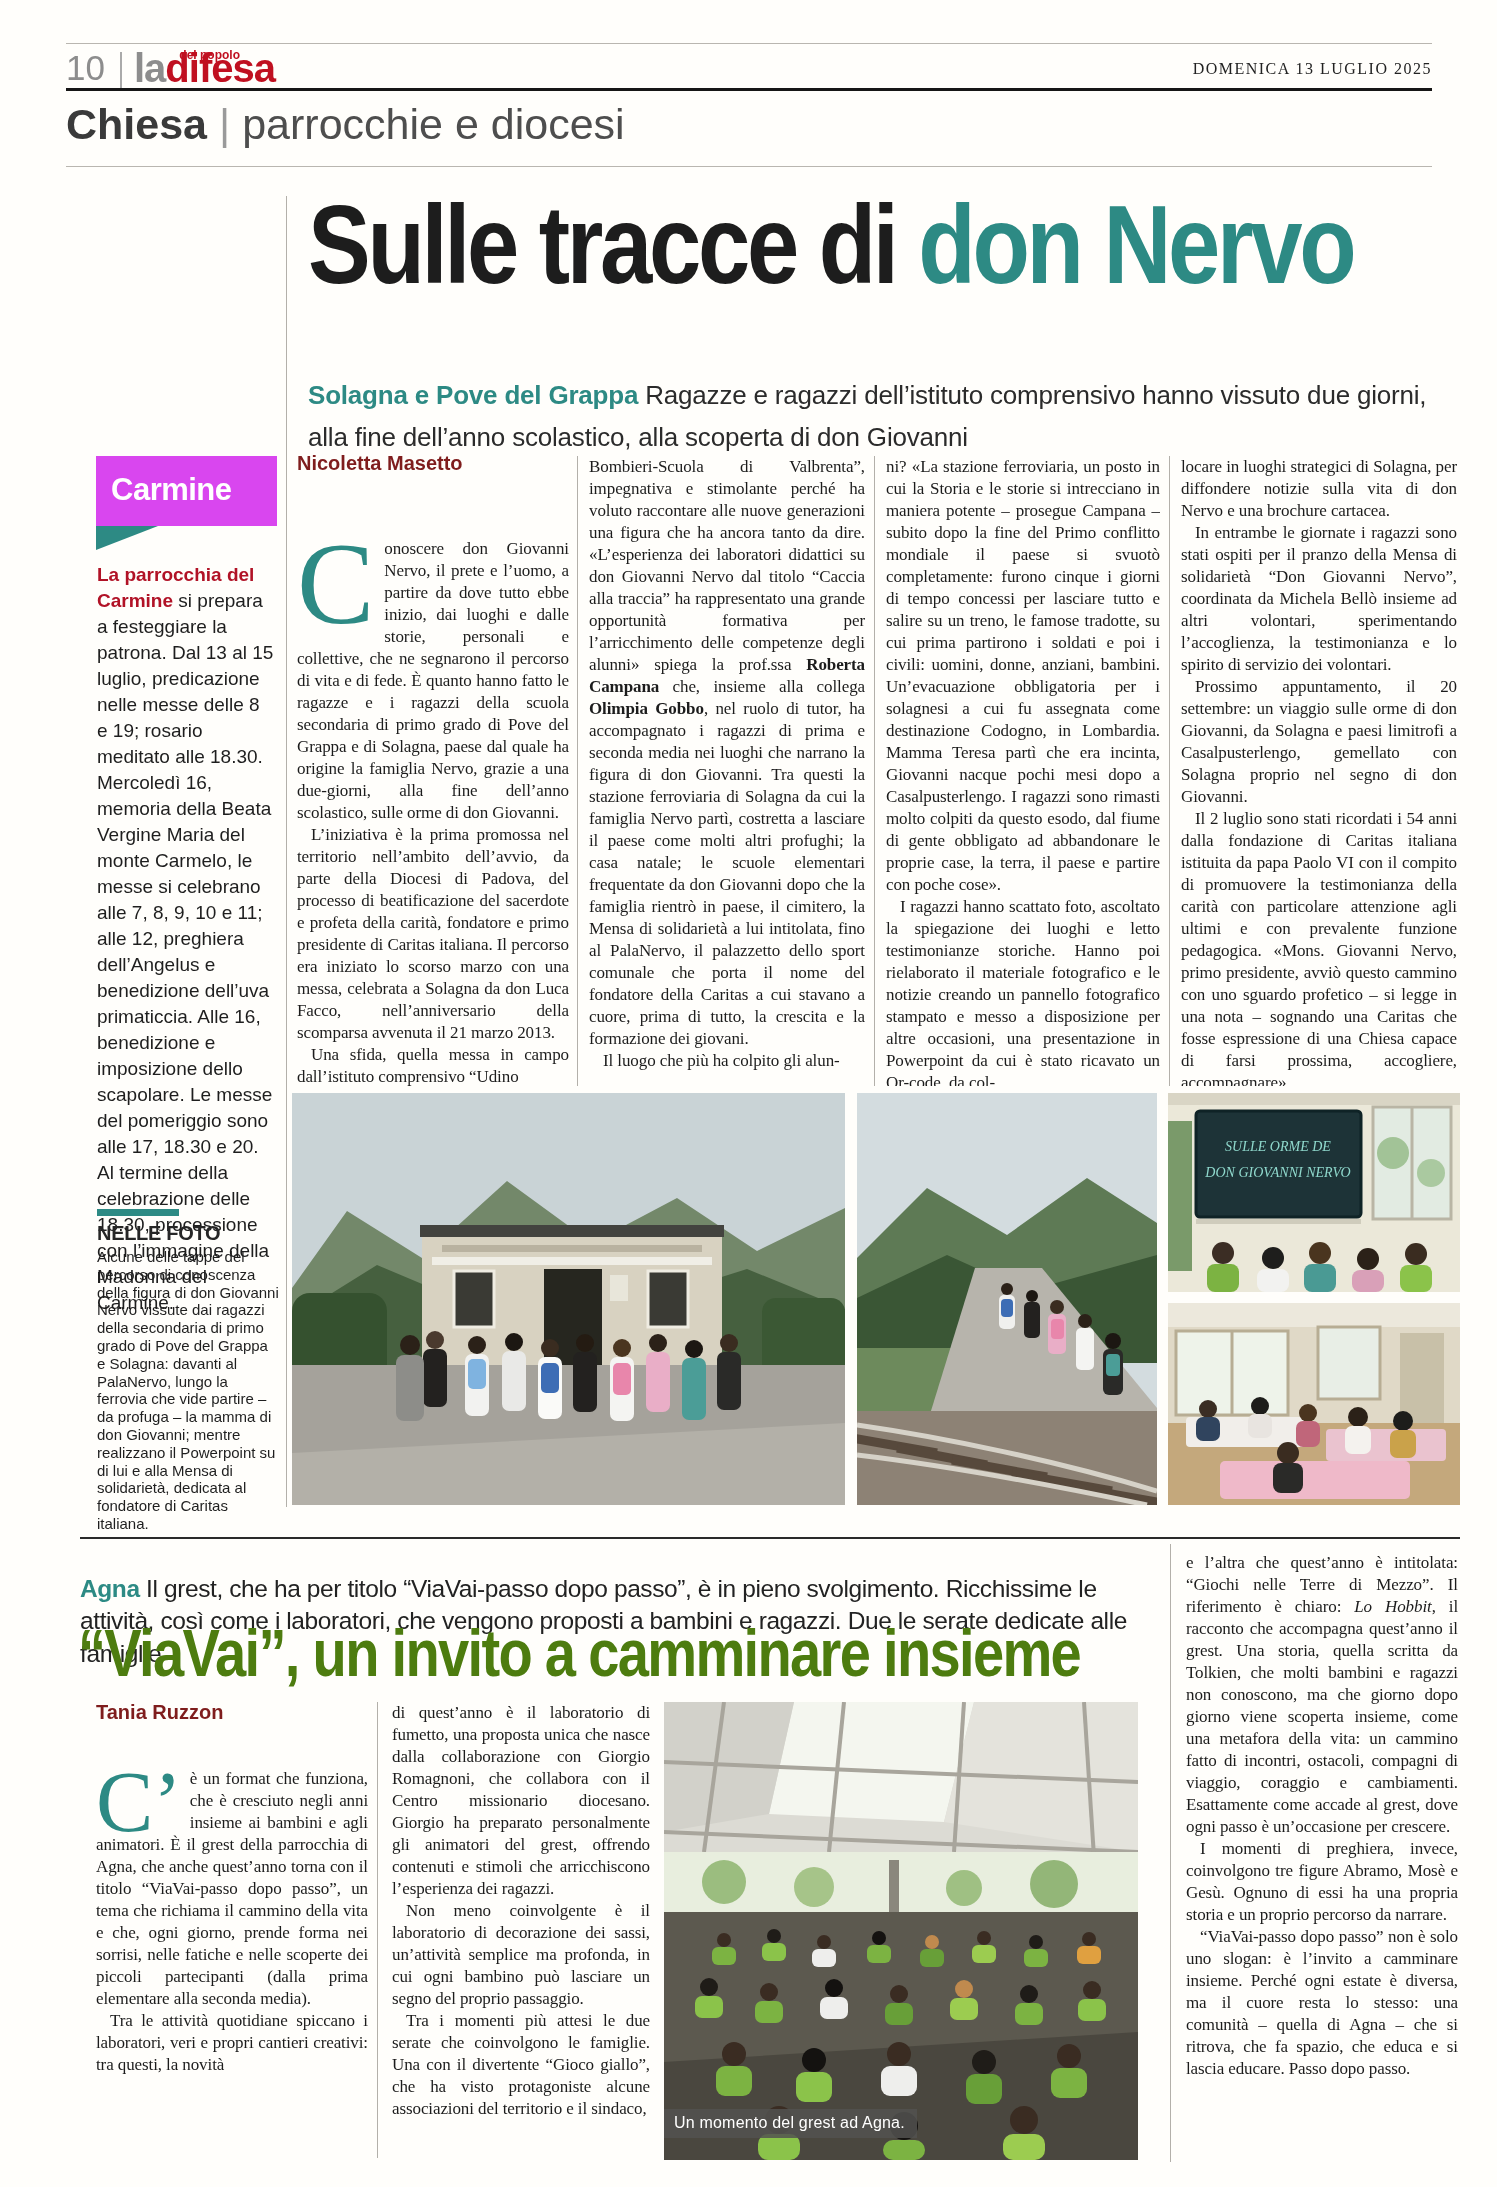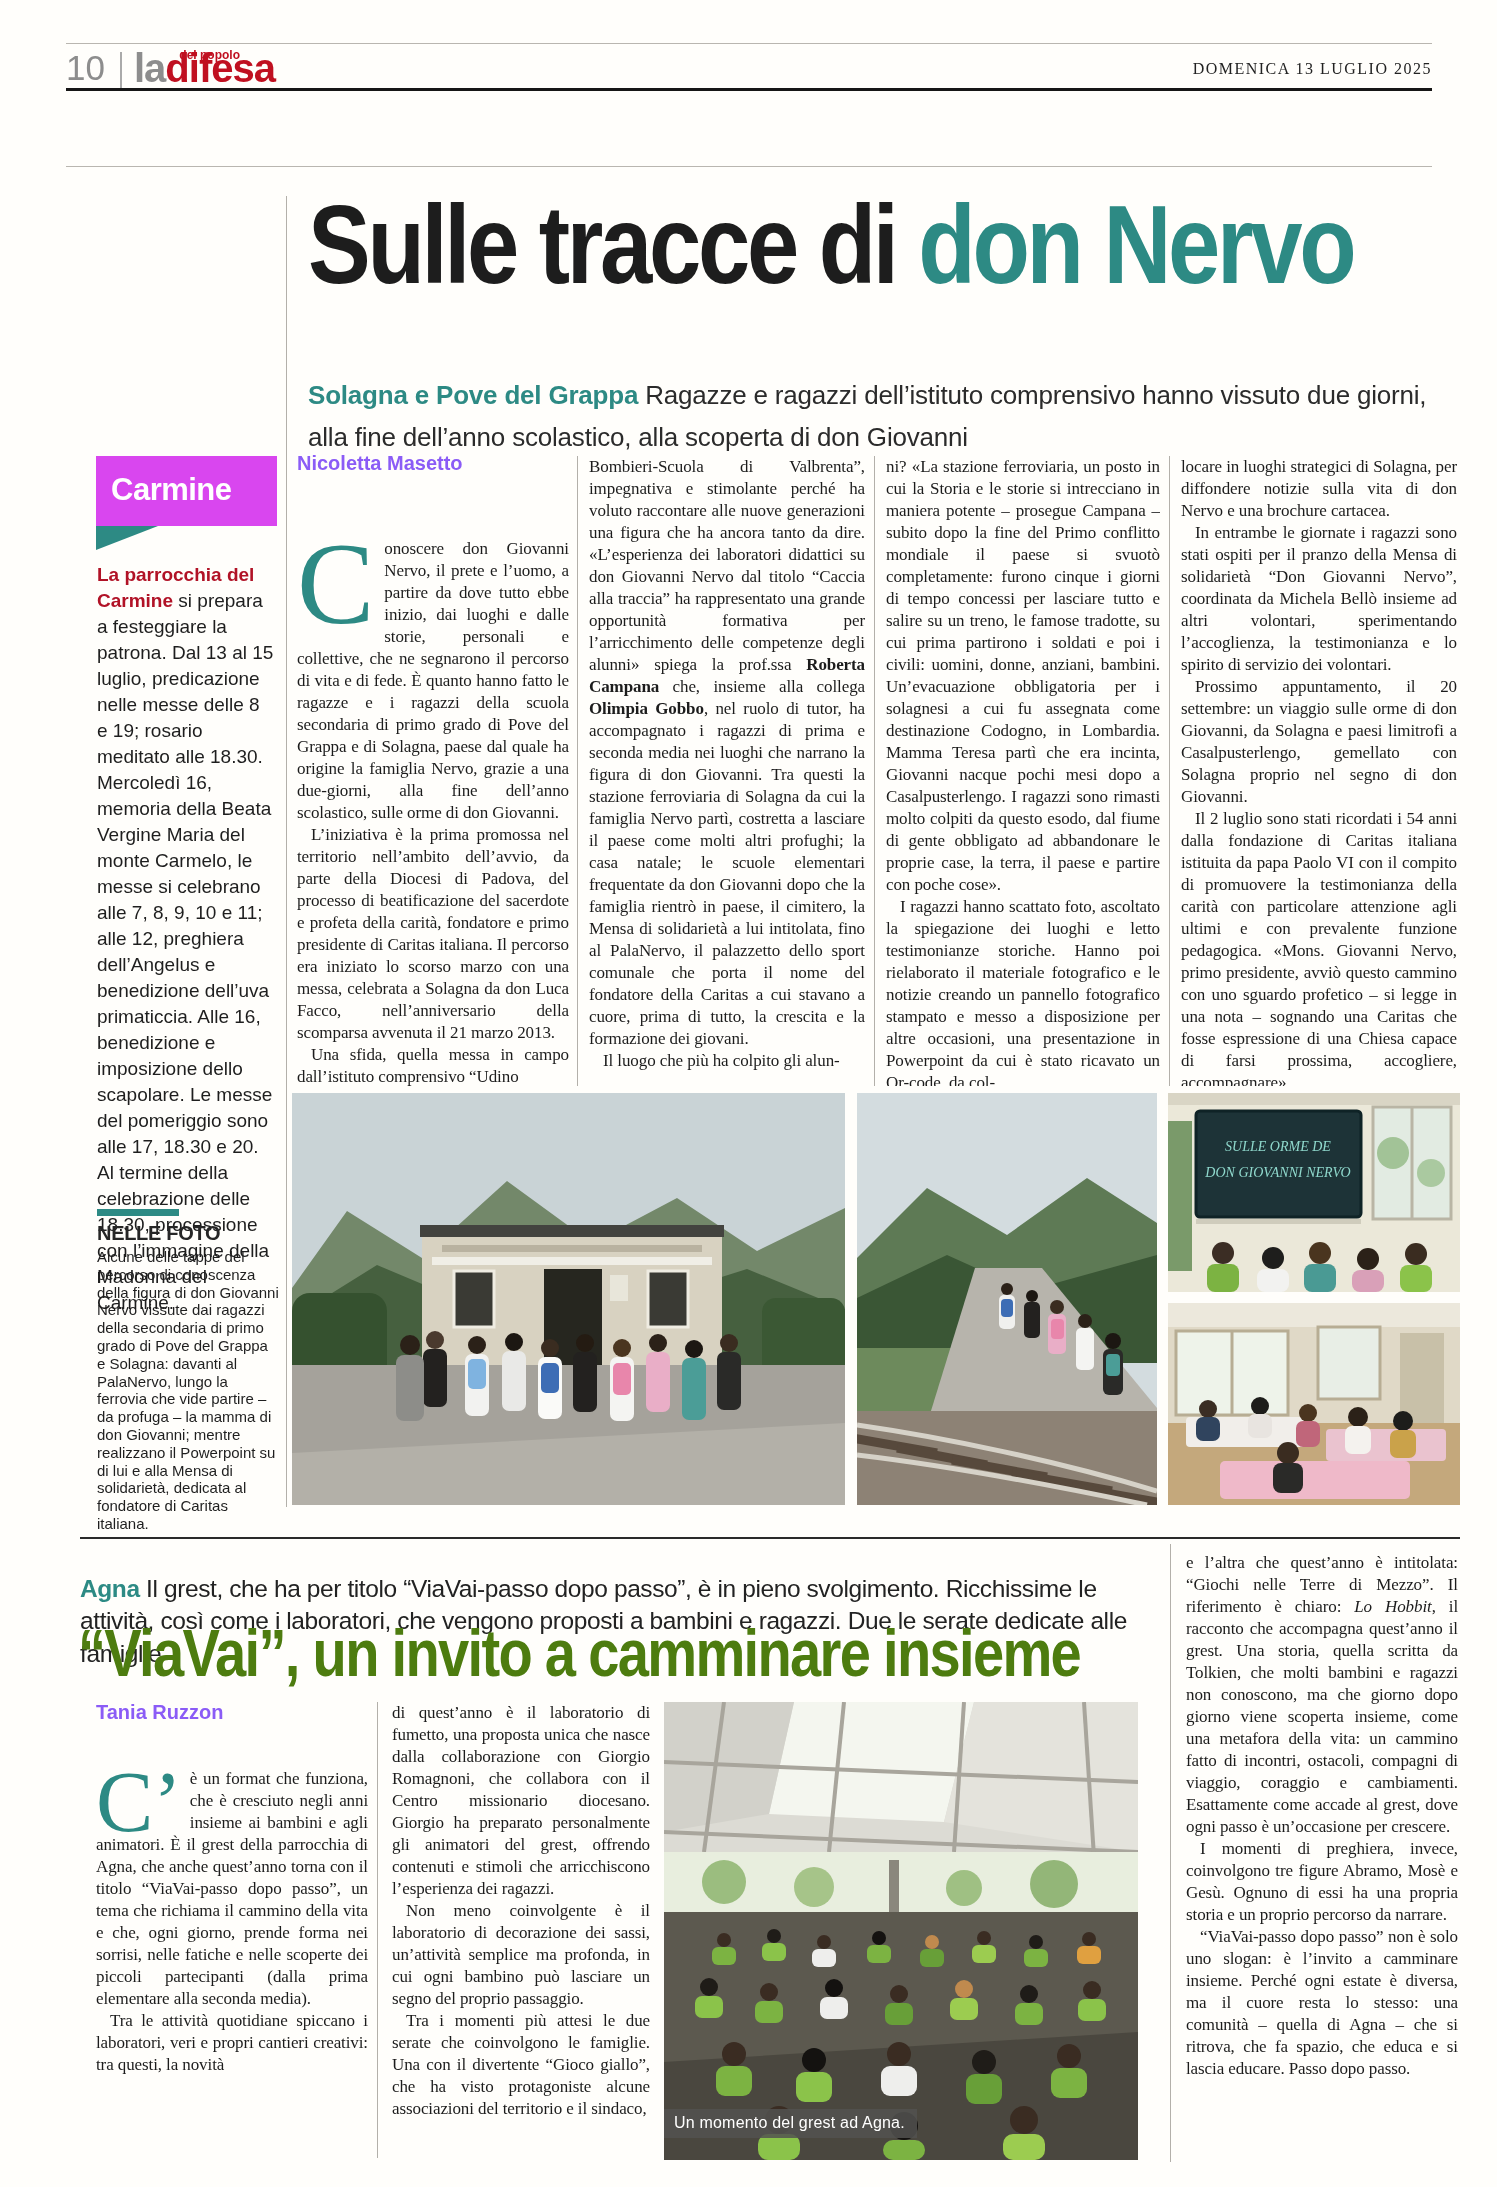--- a/index.html
+++ b/index.html
@@ -22,21 +22,21 @@
   .section b{font-weight:bold;color:#3a3a3a;}
   .section .sep{color:#9a9a9a;font-weight:300;padding:0 12px;}
   .section .rest{color:#4e4e4e;font-weight:400;}
 
   
   .headline{font-weight:bold;font-size:112px;line-height:118px;letter-spacing:-4px;white-space:nowrap;}
   .headline .inner{display:inline-block;transform:scaleX(.84);transform-origin:0 60%;}
   .hl-teal{color:#2d8a84;}
   .standfirst{font-size:26px;line-height:42px;color:#2b2b2b;letter-spacing:-.2px;}
   .standfirst b{color:#2d8a84;}
-  .byline{font-weight:bold;font-size:20px;color:#8b5cf6;}
+  .byline{font-weight:bold;font-size:20px;color:#7f1d1d;}
   .body-col{font-family:"Liberation Serif",serif;font-size:17px;line-height:22px;
             text-align:justify;color:#1c1c1c;overflow:hidden;letter-spacing:-.1px;}
   .body-col p{margin:0;}
   .body-col p + p{text-indent:14px;}
   .body-col b{font-weight:bold;}
   .dc{float:left;color:#2d8a84;font-family:"Liberation Serif",serif;}
   .dc1{font-size:116px;line-height:88px;padding:2px 10px 0 0;}
   .dc2{font-size:86px;line-height:64px;padding:2px 8px 0 0;}
 
   
@@ -72,20 +72,23 @@
 
   <div class="abs hairline" style="left:66px;top:43px;width:1366px;"></div>
   <div class="abs pagenum" style="left:66px;top:48px;">10</div>
   <div class="abs hdr-bar" style="left:120px;top:52px;height:36px;"></div>
   <div class="abs logo" style="left:134px;top:48px;">
     <span class="la">la</span><span class="main"><span>difesa</span><span class="sup">del popolo</span></span>
   </div>
   <div class="abs dateline" style="right:65px;top:60px;">DOMENICA 13 LUGLIO 2025</div>
   <div class="abs thickrule" style="left:66px;top:88px;width:1366px;"></div>
 
+  <div class="abs section" style="left:66px;top:100px;">
+    <b>Chiesa</b><span class="sep">|</span><span class="rest">parrocchie e diocesi</span>
+  </div>
   <div class="abs hairline" style="left:66px;top:166px;width:1366px;"></div>
 
   <div class="abs vrule" style="left:286px;top:196px;height:1311px;"></div>
 
   <div class="abs headline" style="left:308px;top:186px;">
     <span class="inner"><span>Sulle tracce di </span><span class="hl-teal">don Nervo</span></span>
   </div>
 
   <div class="abs standfirst body-colless" style="left:308px;top:348px;width:1130px;">
       <p><b>Solagna e Pove del Grappa</b> Ragazze e ragazzi dell’istituto comprensivo hanno vissuto due giorni, alla fine dell’anno scolastico, alla scoperta di don Giovanni</p>

